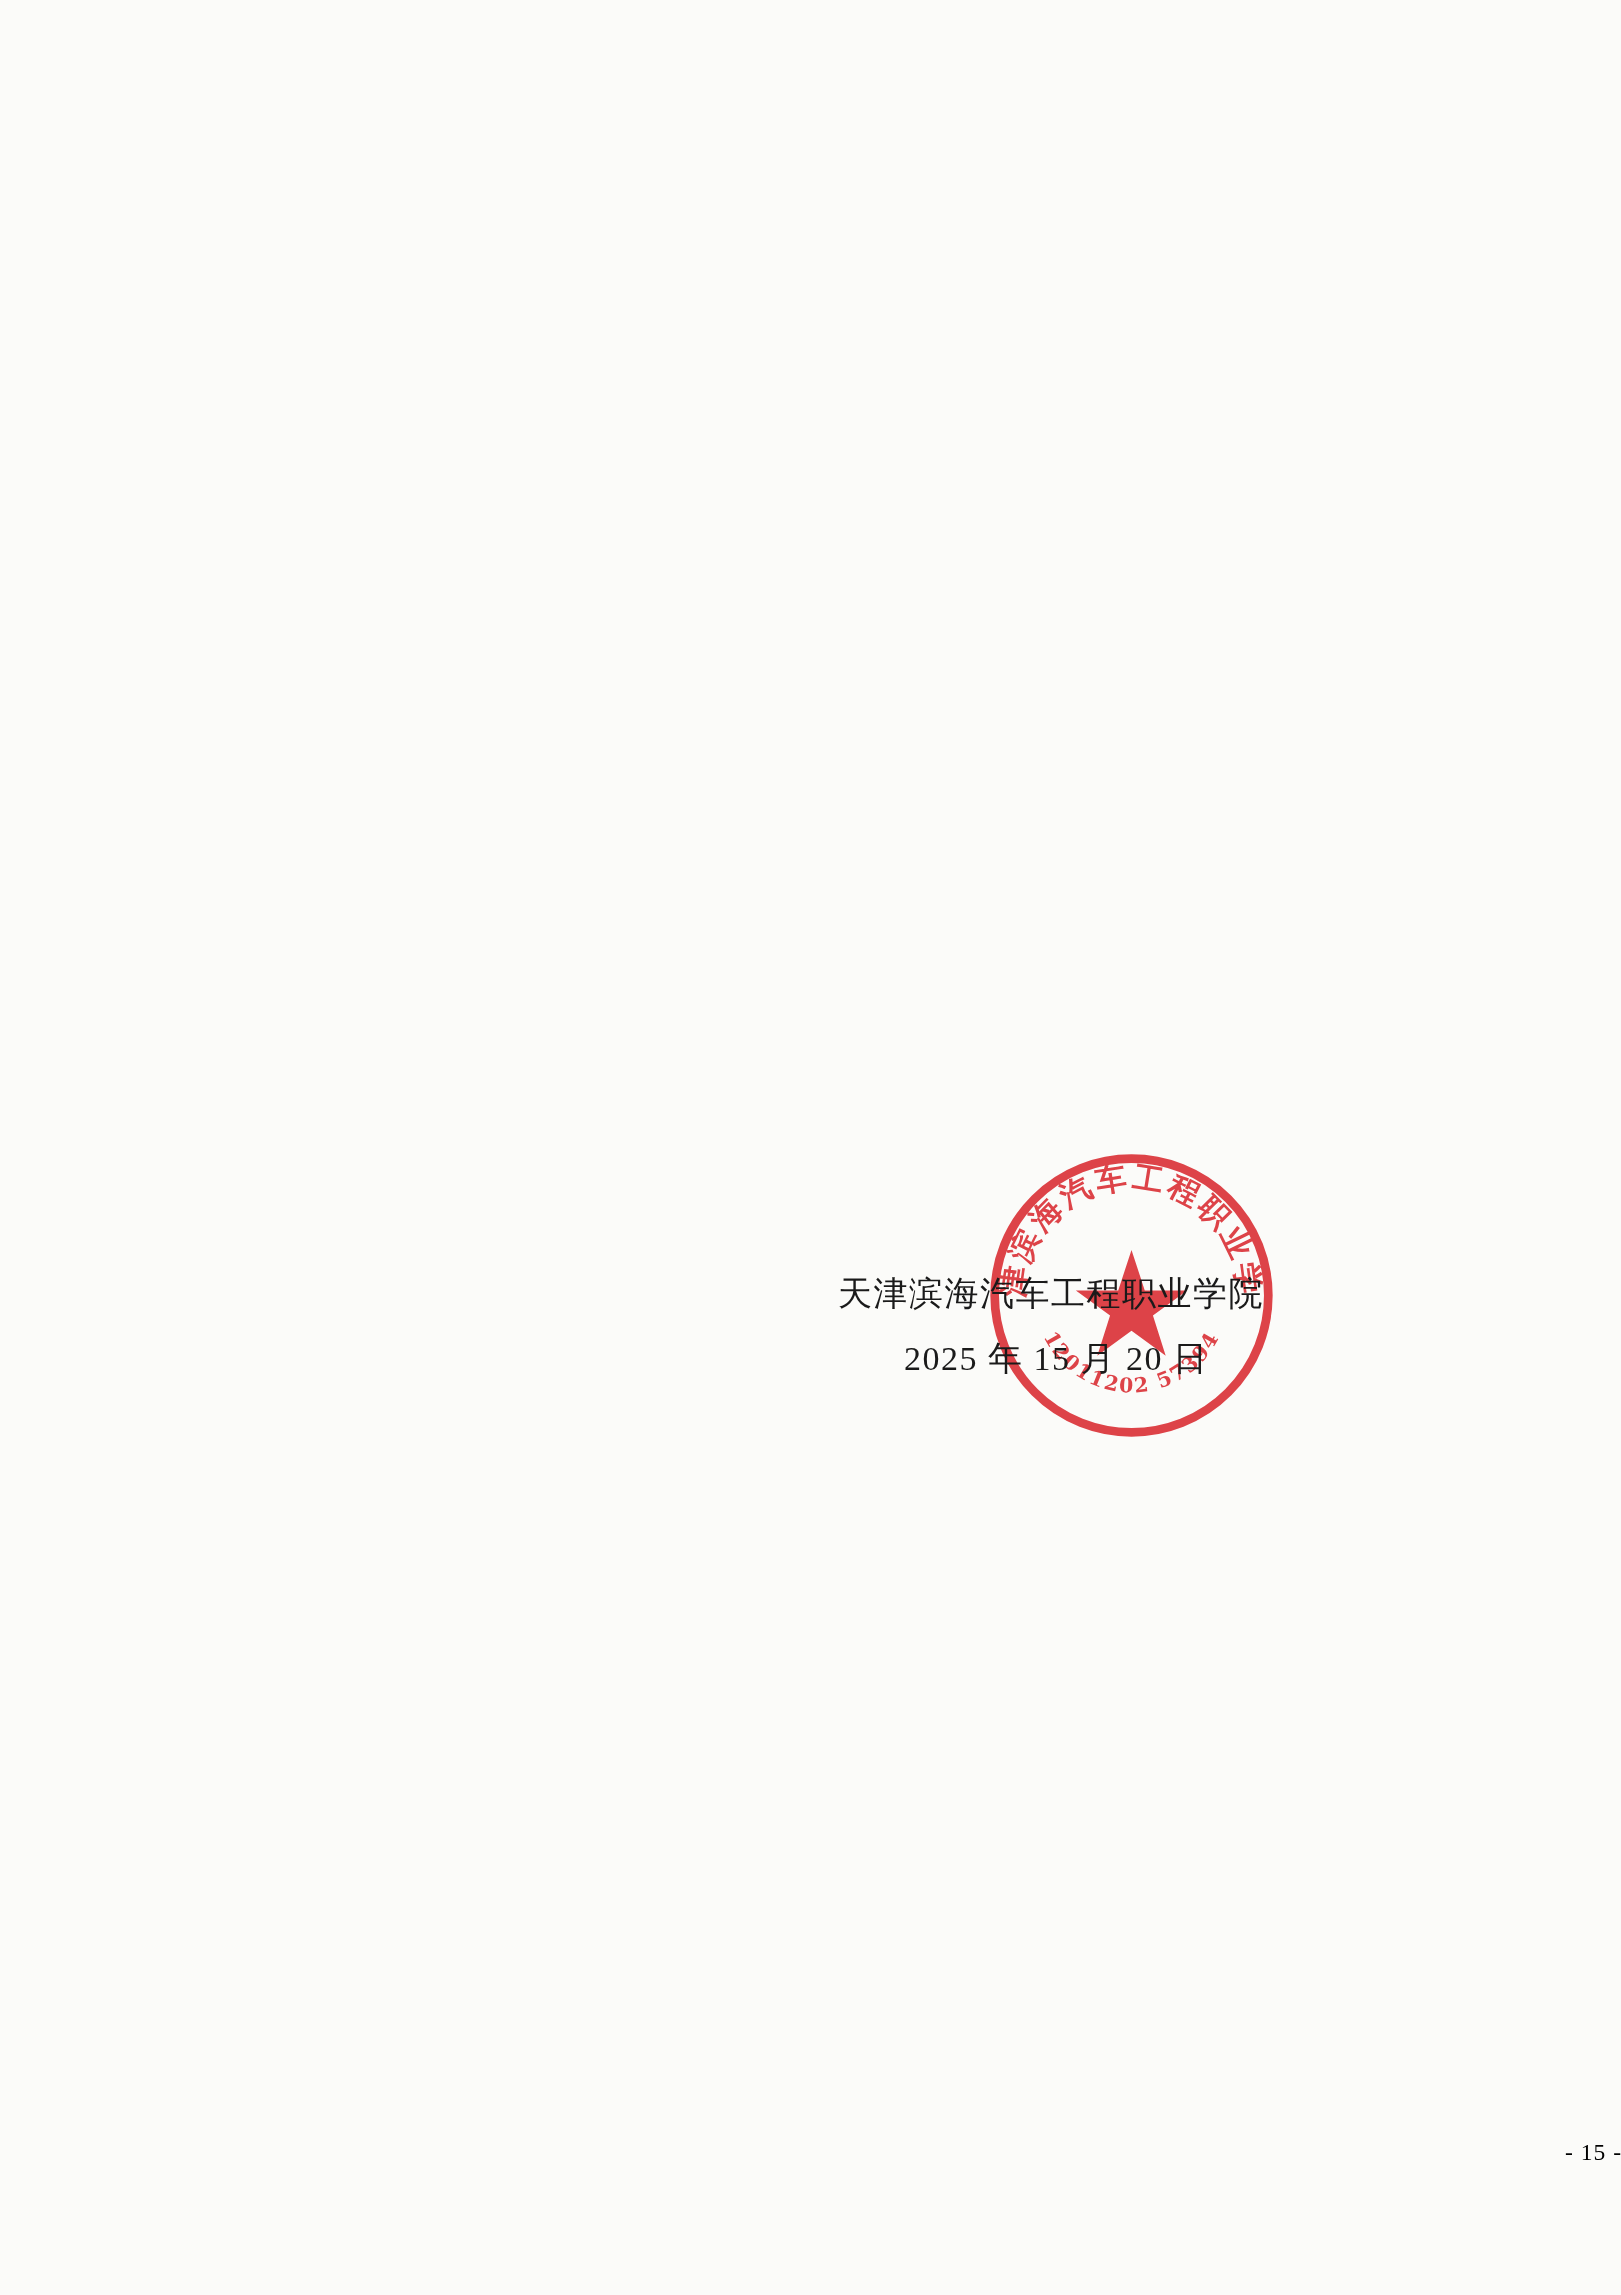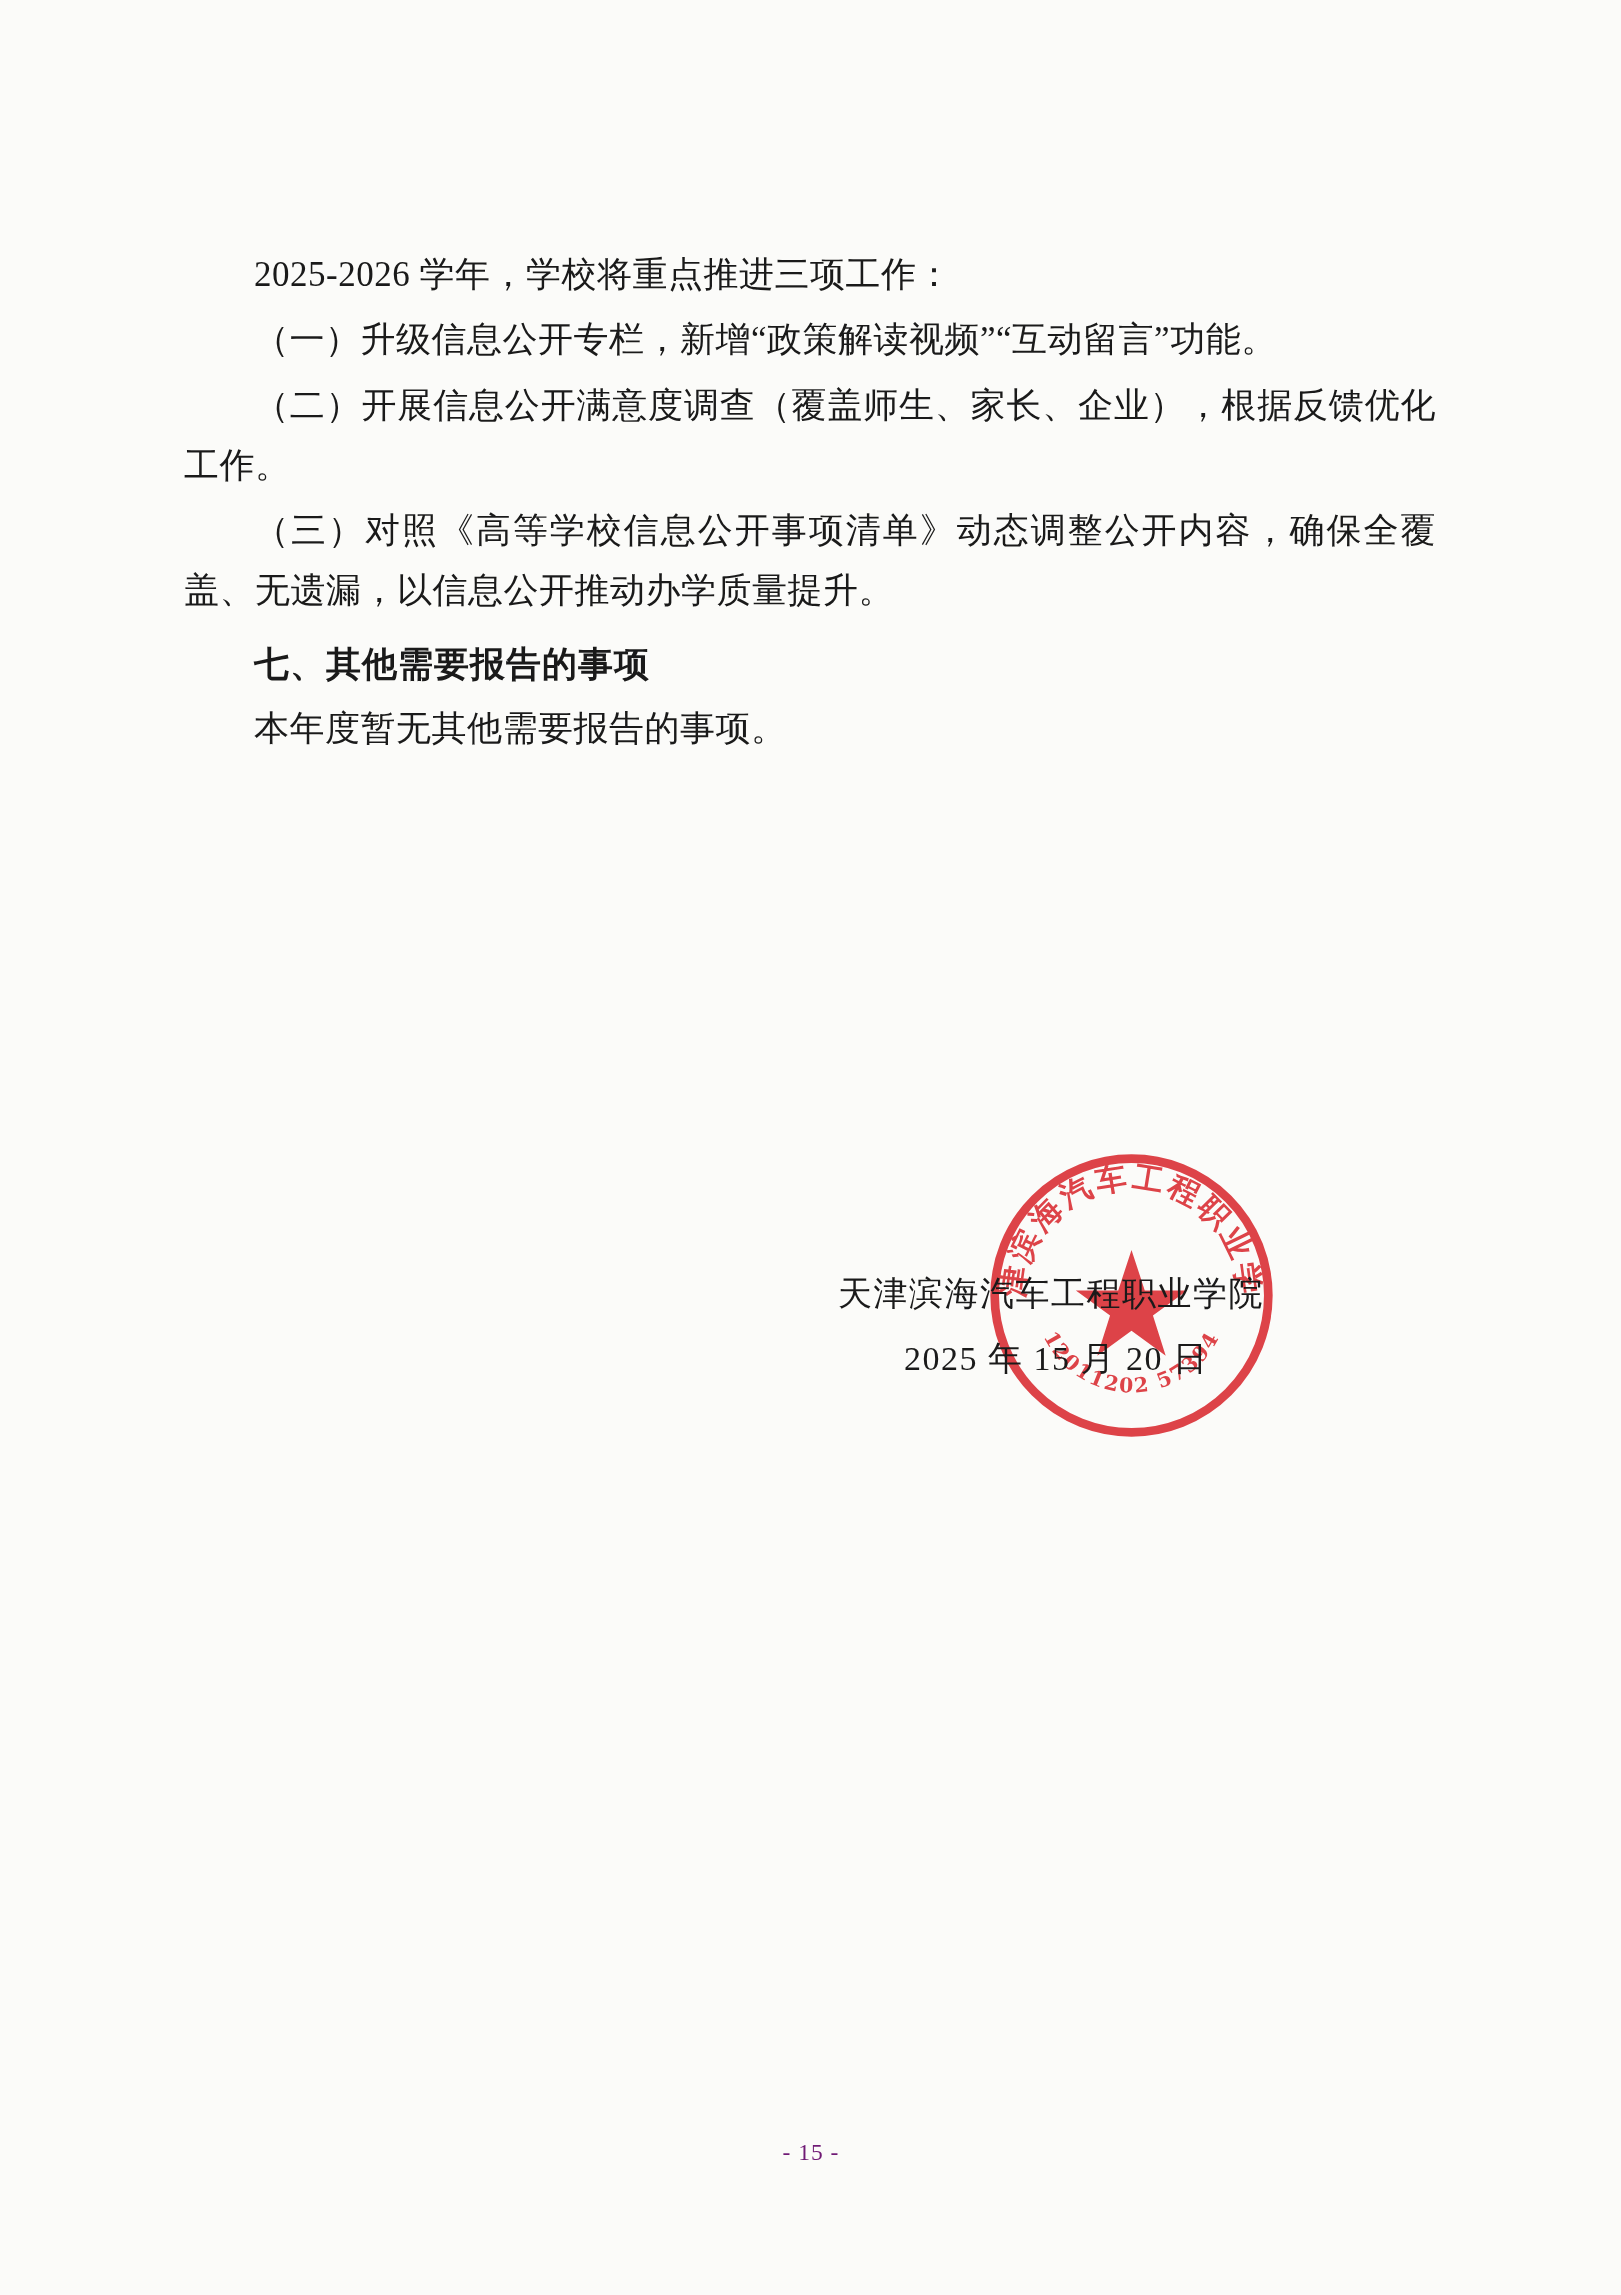--- a/index.html
+++ b/index.html
@@ -72,39 +72,31 @@
     width: 291px;
     height: 291px;
     pointer-events: none;
   }
   .seal svg { display: block; }
   .page-number {
     position: absolute;
     left: 0;
     right: 0;
     top: 2139px;
-    text-align: center;
+    text-align: right;
     font-size: 23.5px;
     letter-spacing: 1px;
-    color: #701a75;
+    color: #000000;
   }
 </style>
 </head>
 <body>
 
 <div class="page">
 
-  <div class="content">
-    <p class="para indent">2025-2026 学年，学校将重点推进三项工作：</p>
-    <p class="para indent">（一）升级信息公开专栏，新增“政策解读视频”“互动留言”功能。</p>
-    <p class="para indent">（二）开展信息公开满意度调查（覆盖师生、家长、企业），根据反馈优化工作。</p>
-    <p class="para indent">（三）对照《高等学校信息公开事项清单》动态调整公开内容，确保全覆盖、无遗漏，以信息公开推动办学质量提升。</p>
-    <h2 class="heading">七、其他需要报告的事项</h2>
-    <p class="para indent">本年度暂无其他需要报告的事项。</p>
-  </div>
 
   <div class="seal">
     <svg width="291" height="291" viewBox="0 0 570 570" xmlns="http://www.w3.org/2000/svg">
       <g opacity="0.85">
         <circle cx="285" cy="285" r="268" fill="none" stroke="#d8232a" stroke-width="17"></circle>
         <path id="sealTop" d="M 75,285 A 210,210 0 0 1 495,285" fill="none"></path>
         <text font-family="'DejaVu Serif', serif" font-size="60" font-weight="bold" fill="#d8232a" letter-spacing="7">
           <textPath href="#sealTop" startOffset="50%" text-anchor="middle">天津滨海汽车工程职业学院</textPath>
         </text>
         <path id="sealBottom" d="M 95,285 A 190,190 0 0 0 475,285" fill="none"></path>

